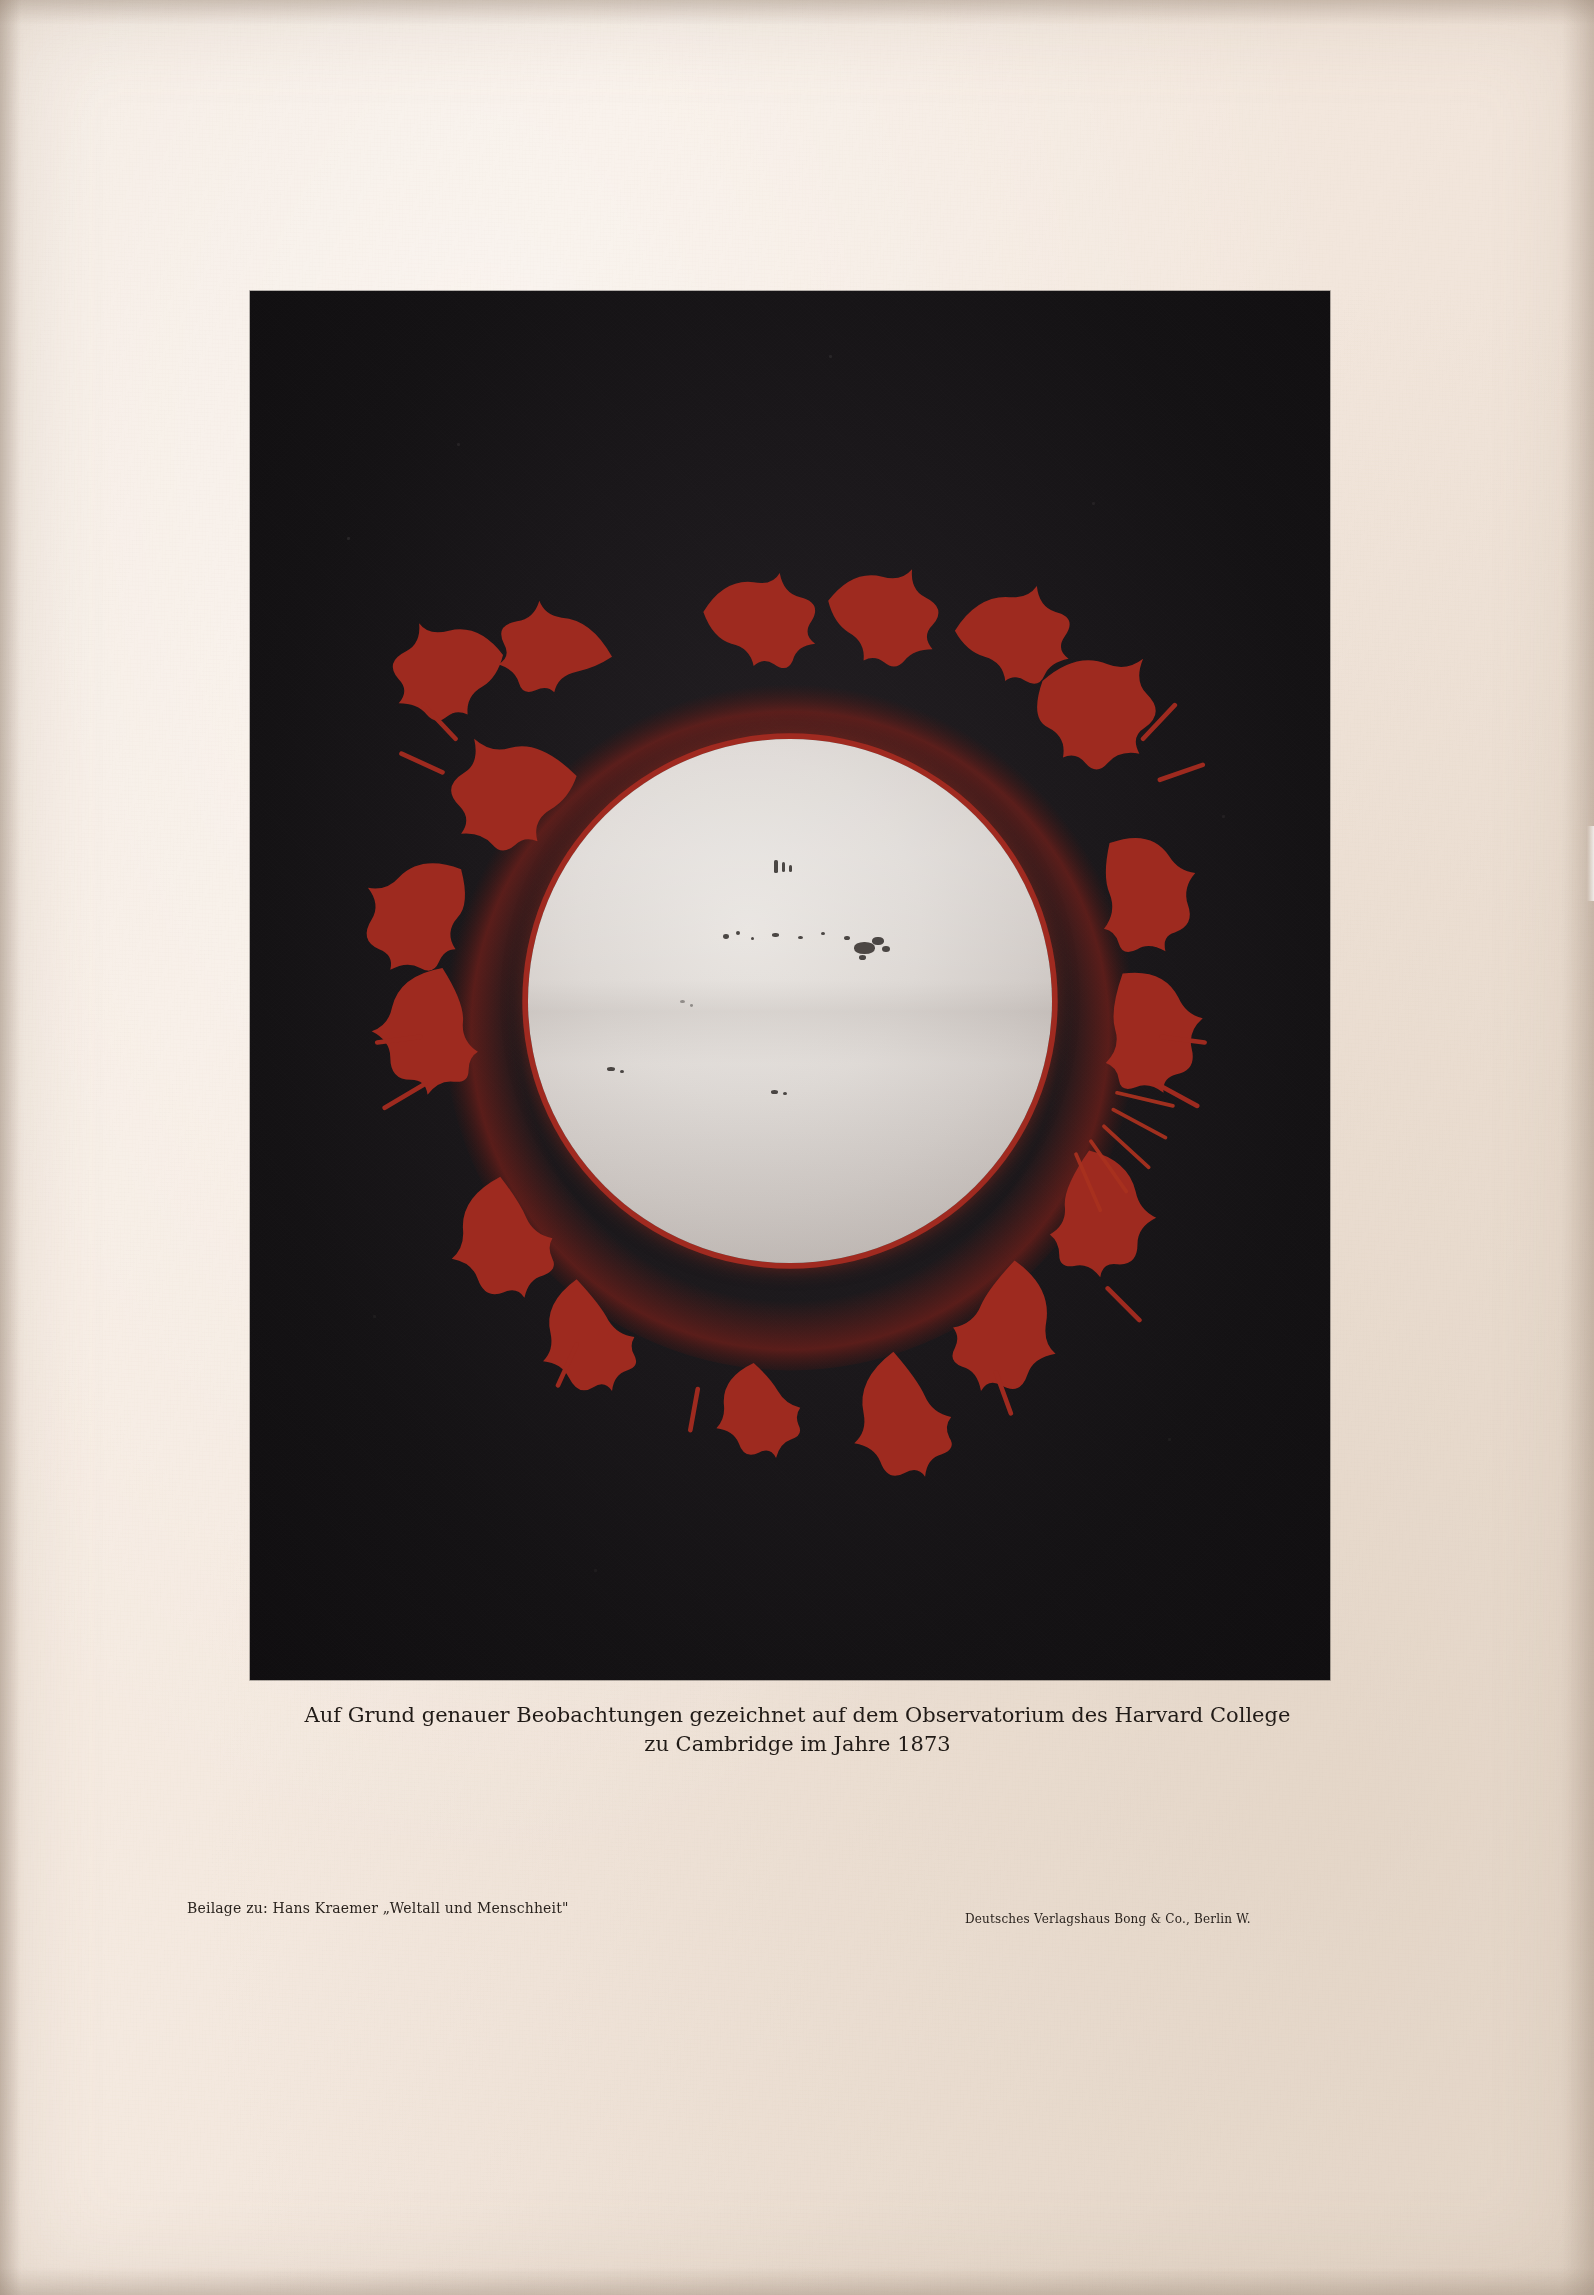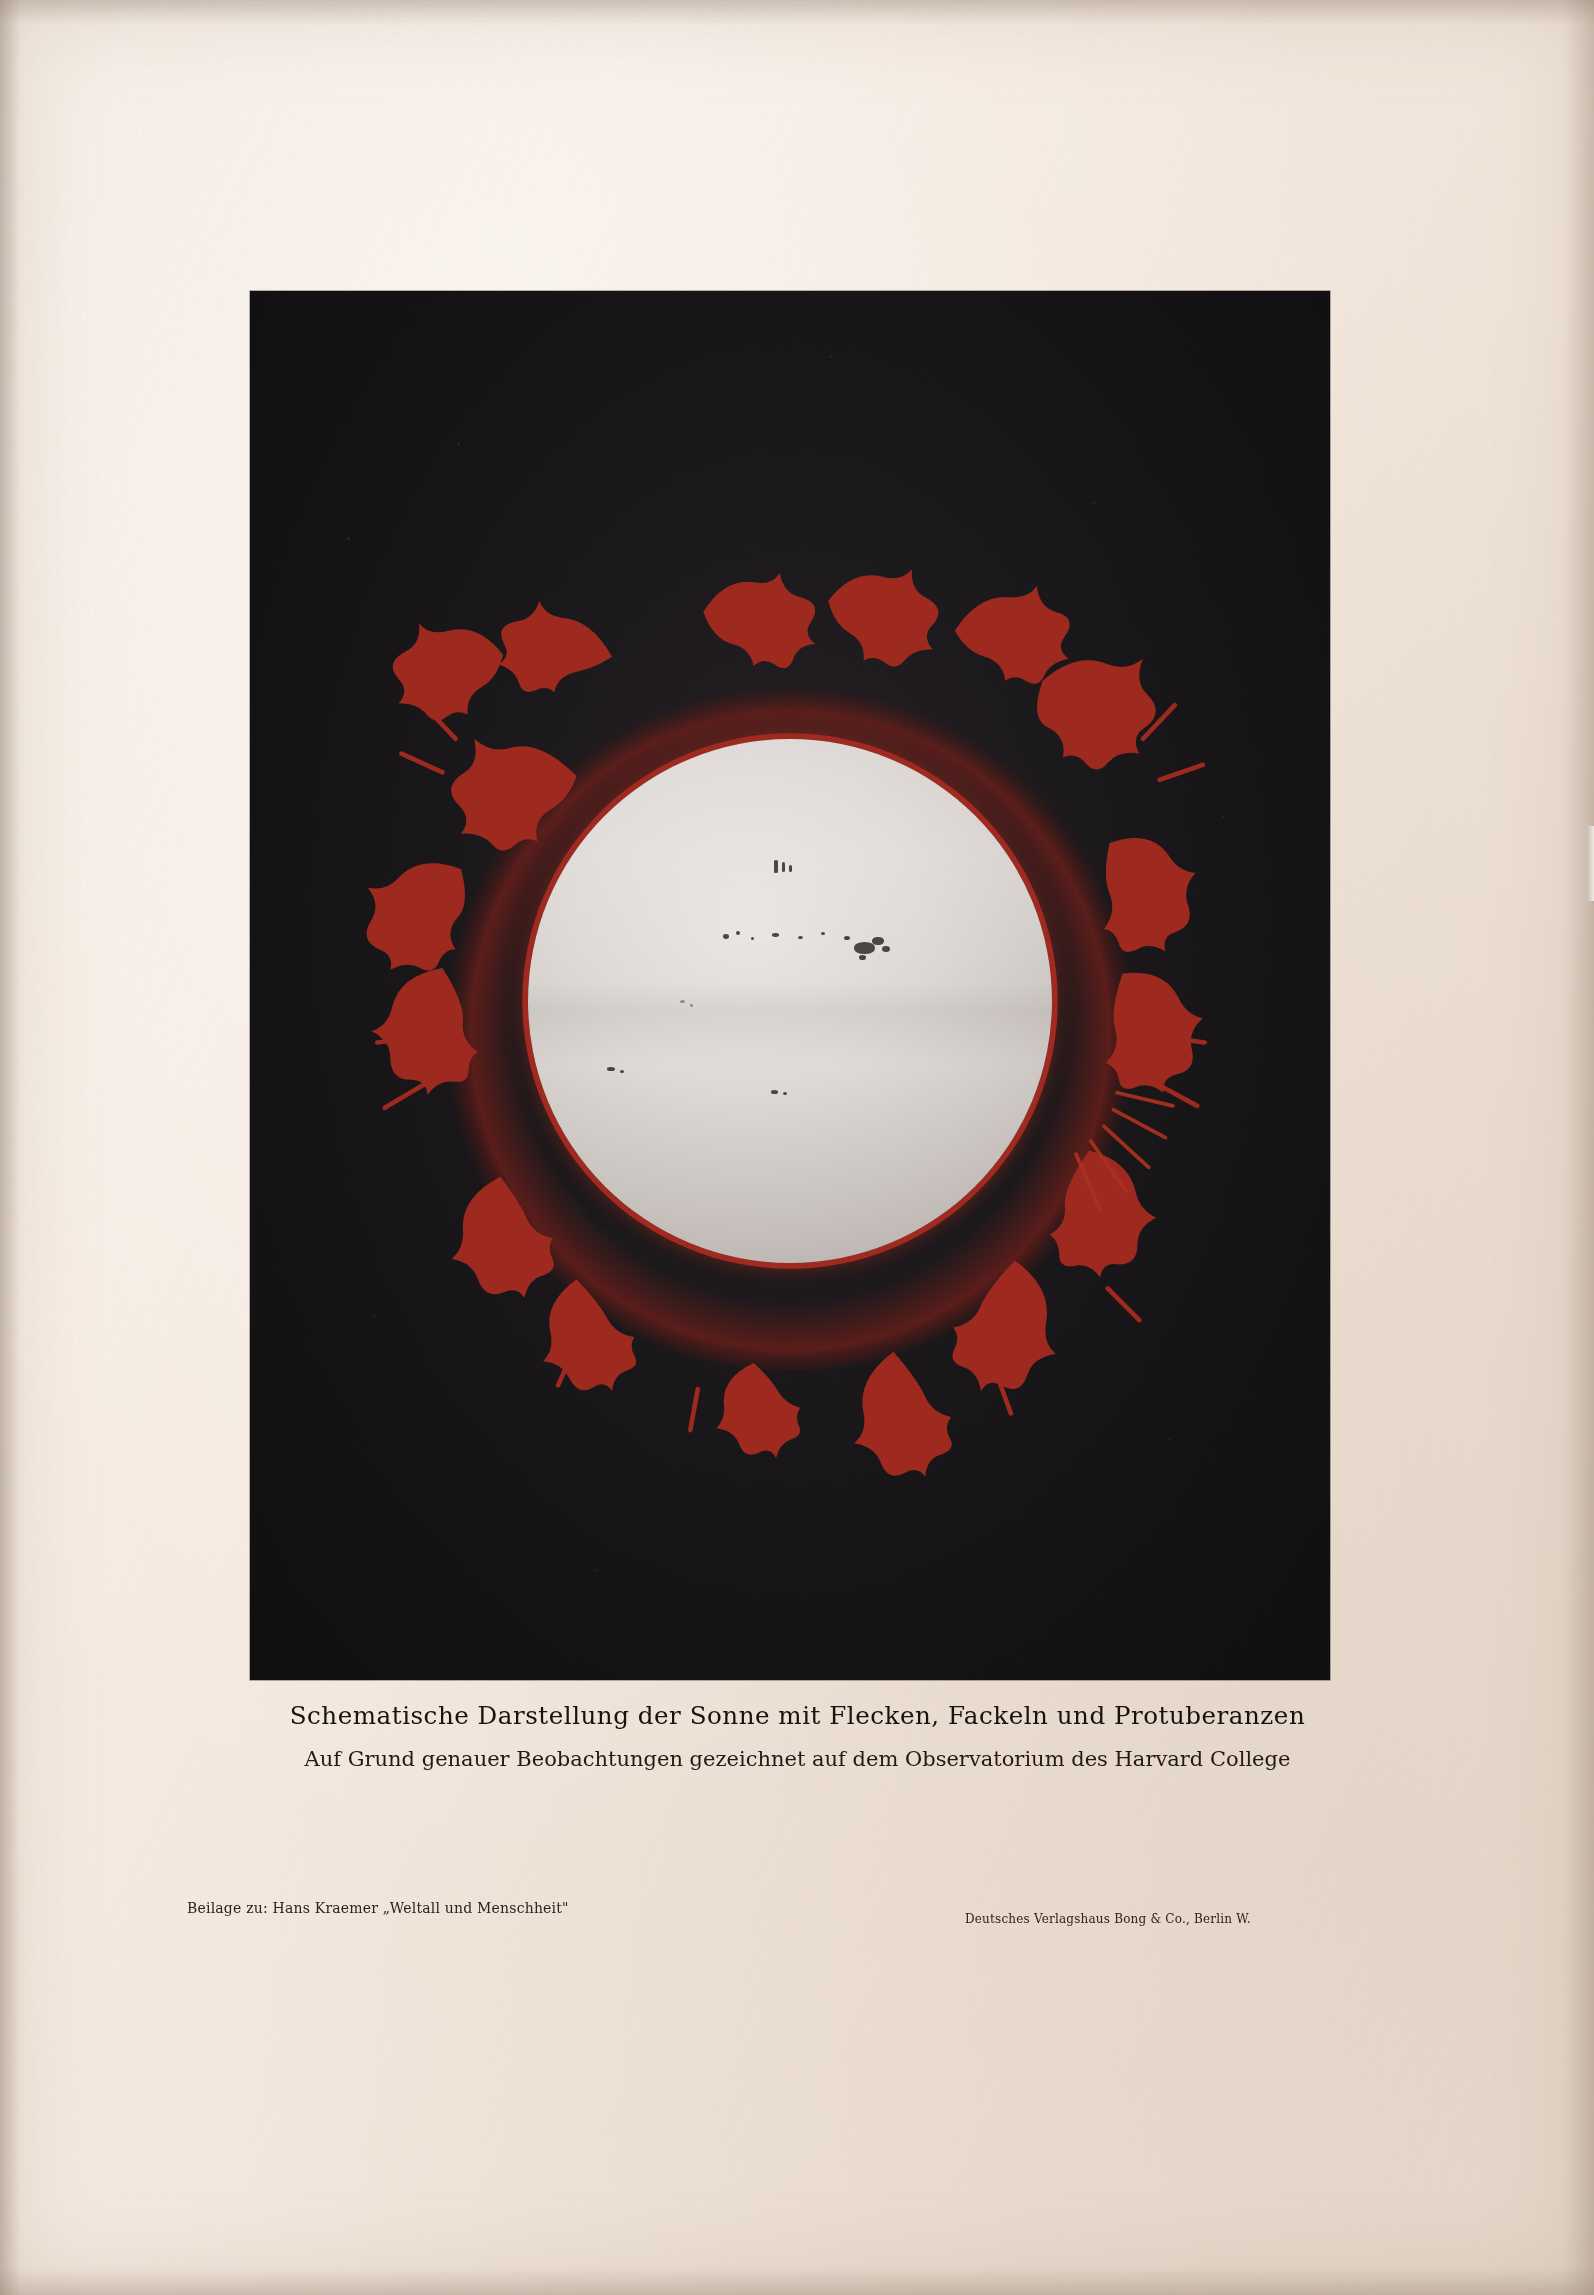--- a/index.html
+++ b/index.html
@@ -310,22 +310,22 @@
       </div>
 
       <div class="spotgroup" style="left:152px; top:261px; opacity:.5;">
         <div class="sunspot" style="left:0px; top:0px; width:4.9px; height:3.3px;"></div>
         <div class="sunspot" style="left:9.8px;top:4.1px; width:3.3px; height:2.5px;"></div>
       </div>
     </div>
   </div>
 
   <div class="caption">
-    <div class="caption-title">Schematische Darstellung der Sonne mit Flecken, Fackeln und Protuberanzen</div>
     <div class="caption-sub">Auf Grund genauer Beobachtungen gezeichnet auf dem Observatorium des Harvard College</div>
+    <div class="caption-sub">zu Cambridge im Jahre 1873</div>
   </div>
 
   <div class="imprint">
     <div class="imprint-left">Beilage zu: Hans Kraemer „Weltall und Menschheit"</div>
     <div class="imprint-right">Deutsches Verlagshaus Bong &amp; Co., Berlin W.</div>
   </div>
 
   <div class="paper-vignette"></div>
   <div class="edge-left"></div>
   <div class="edge-right"></div>

